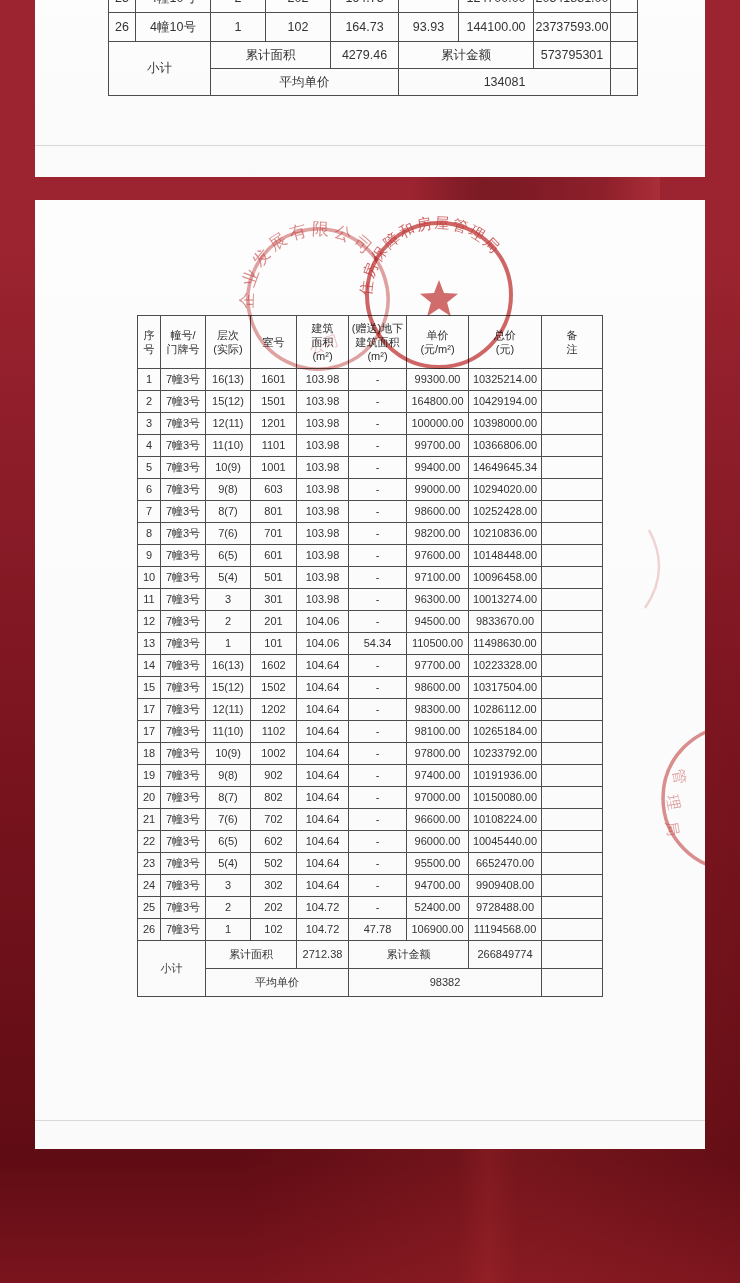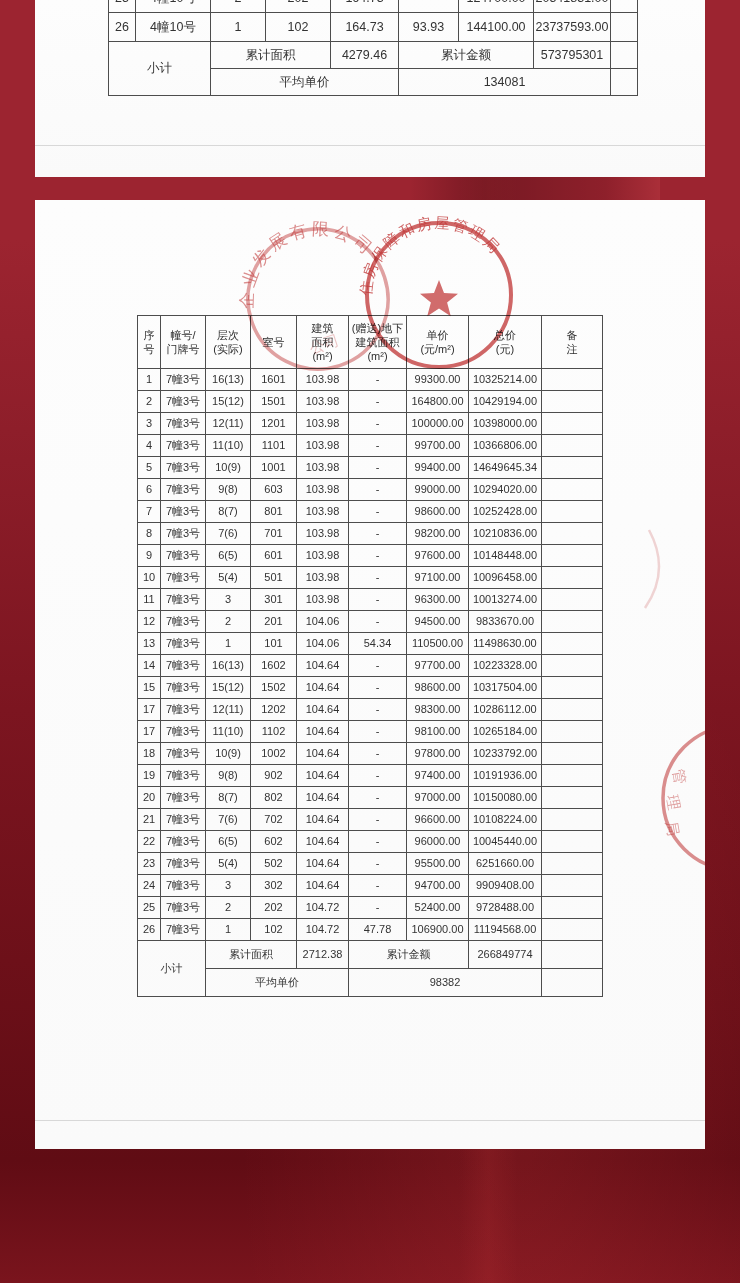--- a/index.html
+++ b/index.html
@@ -396,21 +396,21 @@
             <td></td>
           </tr>
           <tr>
             <td>23</td>
             <td>7幢3号</td>
             <td>5(4)</td>
             <td>502</td>
             <td>104.64</td>
             <td>-</td>
             <td>95500.00</td>
-            <td>6251660.00</td>
+            <td>6652470.00</td>
             <td></td>
           </tr>
           <tr>
             <td>24</td>
             <td>7幢3号</td>
             <td>3</td>
             <td>302</td>
             <td>104.64</td>
             <td>-</td>
             <td>94700.00</td>

